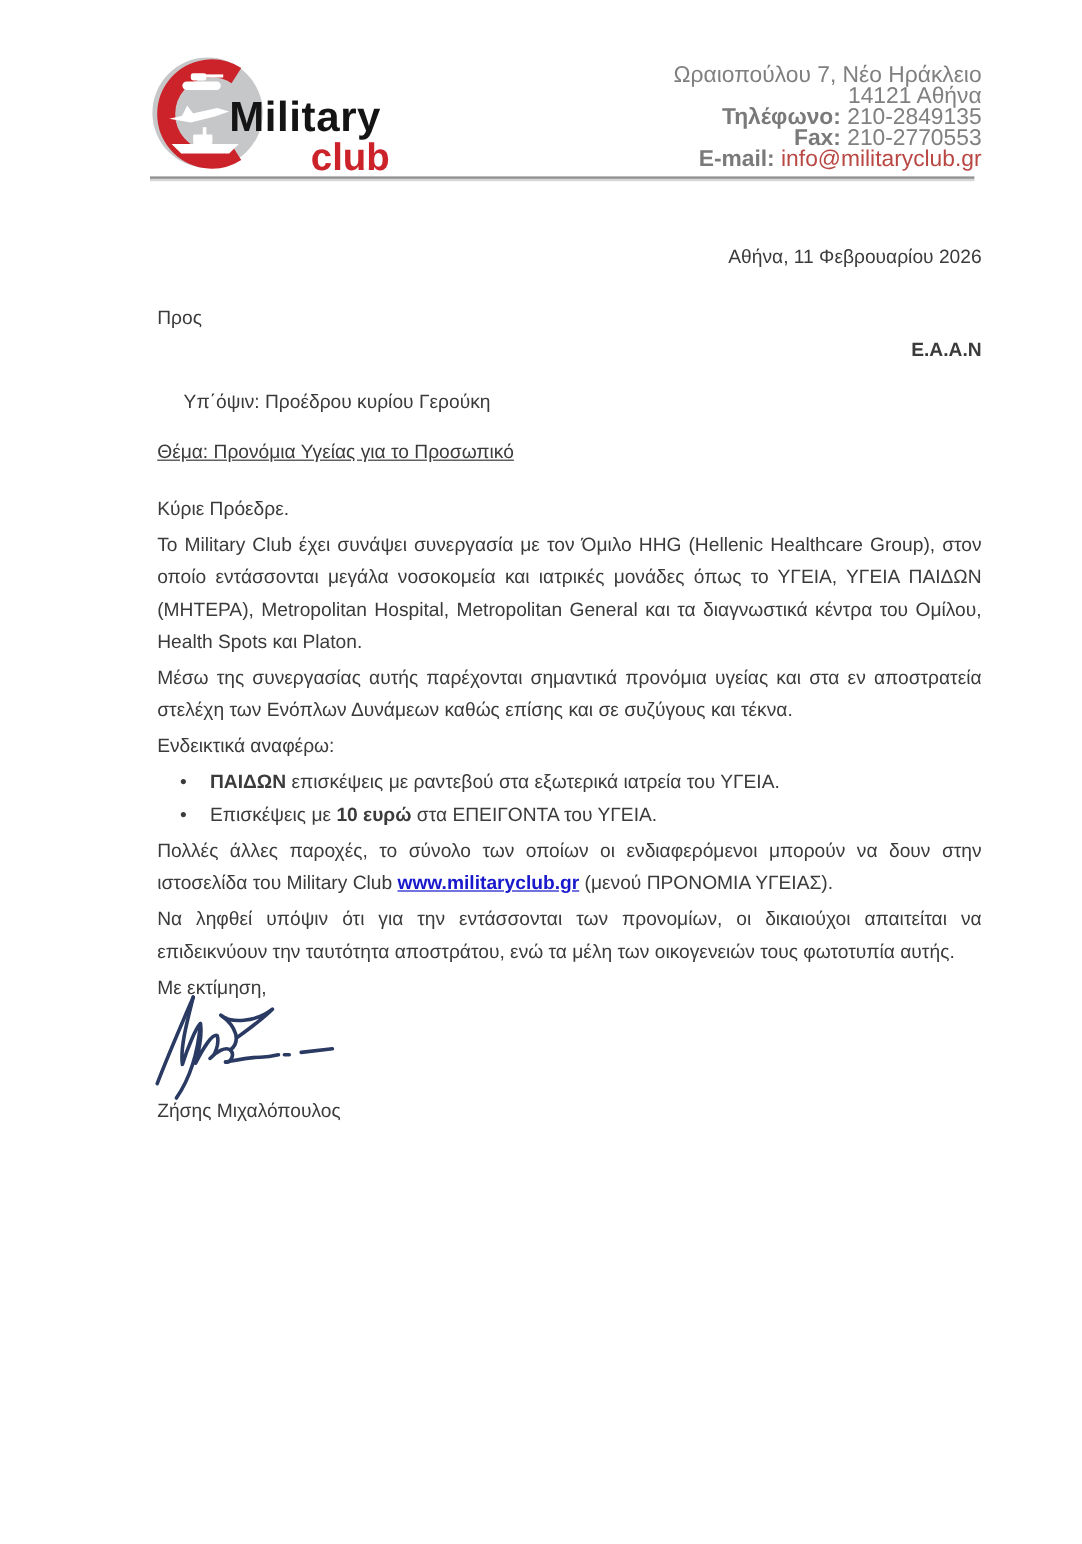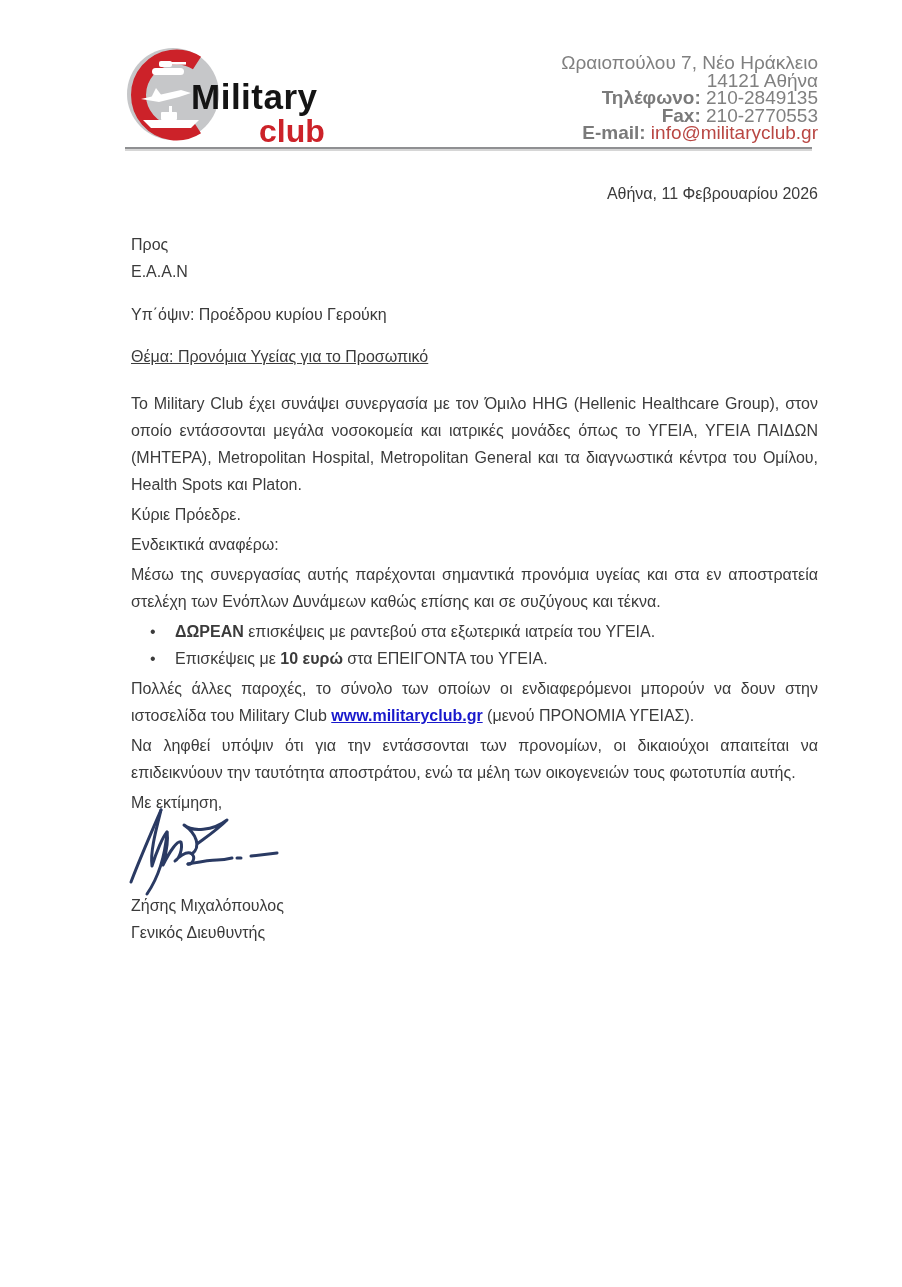--- a/index.html
+++ b/index.html
@@ -16,27 +16,27 @@
     padding-top:8px;
   }
   .contact b { color:#7a7a7a; }
   .contact .email { color:#b94743; text-decoration:none; }
   .rule {
     position:absolute; top:147px; left:125px; width:687px; height:2px;
     background:#8f9092; box-shadow:0 2px 0 #d6d6d6;
   }
   
   .content {
-    position:absolute; top:175px; left:131px; width:687px;
+    position:absolute; top:196px; left:131px; width:687px;
     font-size:16px; line-height:27px; color:#3b3b3b;
   }
   .date { text-align:right; margin-top:5px; margin-bottom:24px; }
   .to-label { margin-bottom:0; }
-  .to-name { font-weight:normal; margin-bottom:16px; }
-  .attention { margin-bottom:15px; }
+  .to-name { font-weight:bold; margin-bottom:16px;text-align:right; }
+  .attention { margin-bottom:15px;margin-left:22px; }
   .subject { text-decoration:underline; margin-bottom:20px; }
   .content p.para { margin:0 0 3px 0; text-align:justify; }
   .content p.nojust { text-align:left; }
   ul.benefits { list-style:none; margin:0 0 3px 0; }
   ul.benefits li { position:relative; padding-left:44px; line-height:27px; }
   ul.benefits li::before {
     content:"\2022"; position:absolute; left:19px; top:0; font-size:16px; color:#3b3b3b;
   }
   .link { color:#1818cc; font-weight:bold; text-decoration:underline; }
   sup.ord { font-size:10.5px; vertical-align:super; line-height:0; }
@@ -97,30 +97,30 @@
 
     <p class="date">Αθήνα, 11 Φεβρουαρίου 2026</p>
 
     <p class="to-label">Προς</p>
     <p class="to-name">Ε.Α.Α.Ν</p>
 
     <p class="attention">Υπ΄όψιν: Προέδρου κυρίου Γερούκη</p>
 
     <p class="subject">Θέμα: Προνόμια Υγείας για το Προσωπικό</p>
 
+    <p class="para nojust">Κύριε Πρόεδρε.</p>
+
     <p class="para">Το Military Club έχει συνάψει συνεργασία με τον Όμιλο HHG (Hellenic Healthcare Group), στον οποίο εντάσσονται μεγάλα νοσοκομεία και ιατρικές μονάδες όπως το ΥΓΕΙΑ, ΥΓΕΙΑ ΠΑΙΔΩΝ (ΜΗΤΕΡΑ), Metropolitan Hospital, Metropolitan General και τα διαγνωστικά κέντρα του Ομίλου, Health Spots και Platon.</p>
 
-    <p class="para nojust">Κύριε Πρόεδρε.</p>
+    <p class="para">Μέσω της συνεργασίας αυτής παρέχονται σημαντικά προνόμια υγείας και στα εν αποστρατεία στελέχη των Ενόπλων Δυνάμεων καθώς επίσης και σε συζύγους και τέκνα.</p>
 
     <p class="para nojust">Ενδεικτικά αναφέρω:</p>
 
-    <p class="para">Μέσω της συνεργασίας αυτής παρέχονται σημαντικά προνόμια υγείας και στα εν αποστρατεία στελέχη των Ενόπλων Δυνάμεων καθώς επίσης και σε συζύγους και τέκνα.</p>
-
     <ul class="benefits">
-      <li><b>ΔΩΡΕΑΝ</b><span> επισκέψεις με ραντεβού στα εξωτερικά ιατρεία του ΥΓΕΙΑ.</span></li>
+      <li><b>ΠΑΙΔΩΝ</b><span> επισκέψεις με ραντεβού στα εξωτερικά ιατρεία του ΥΓΕΙΑ.</span></li>
       <li><span>Επισκέψεις με </span><b>10 ευρώ</b><span> στα ΕΠΕΙΓΟΝΤΑ του ΥΓΕΙΑ.</span></li>
     </ul>
 
     <p class="para"><span>Πολλές άλλες παροχές, το σύνολο των οποίων οι ενδιαφερόμενοι μπορούν να δουν στην ιστοσελίδα του Military Club </span><a href="#" class="link">www.militaryclub.gr</a><span> (μενού ΠΡΟΝΟΜΙΑ ΥΓΕΙΑΣ).</span></p>
 
 
     <p class="para">Να ληφθεί υπόψιν ότι για την εντάσσονται των προνομίων, οι δικαιούχοι απαιτείται να επιδεικνύουν την ταυτότητα αποστράτου, ενώ τα μέλη των οικογενειών τους φωτοτυπία αυτής.</p>
 
 
     <p class="closing">Με εκτίμηση,</p>
@@ -133,16 +133,15 @@
           <path d="M42,34 C40,58 33,80 22,96"></path>
           <path d="M67,56 C76,49 72,36 59,27 C67,34 88,33 102,22 C92,32 80,40 72,46"></path>
           <path d="M63,66 C74,64 84,62 92,62 C98,62 103,61 107,60"></path>
           <path d="M112,60 L116,60"></path>
           <path d="M126,58 L152,55"></path>
         </g>
       </svg>
     </div>
 
     <p class="signer-name">Ζήσης Μιχαλόπουλος</p>
-    <p class="signer-title">Γενικός Διευθυντής</p>
 
   </div>
 </div>
 
 </body></html>

